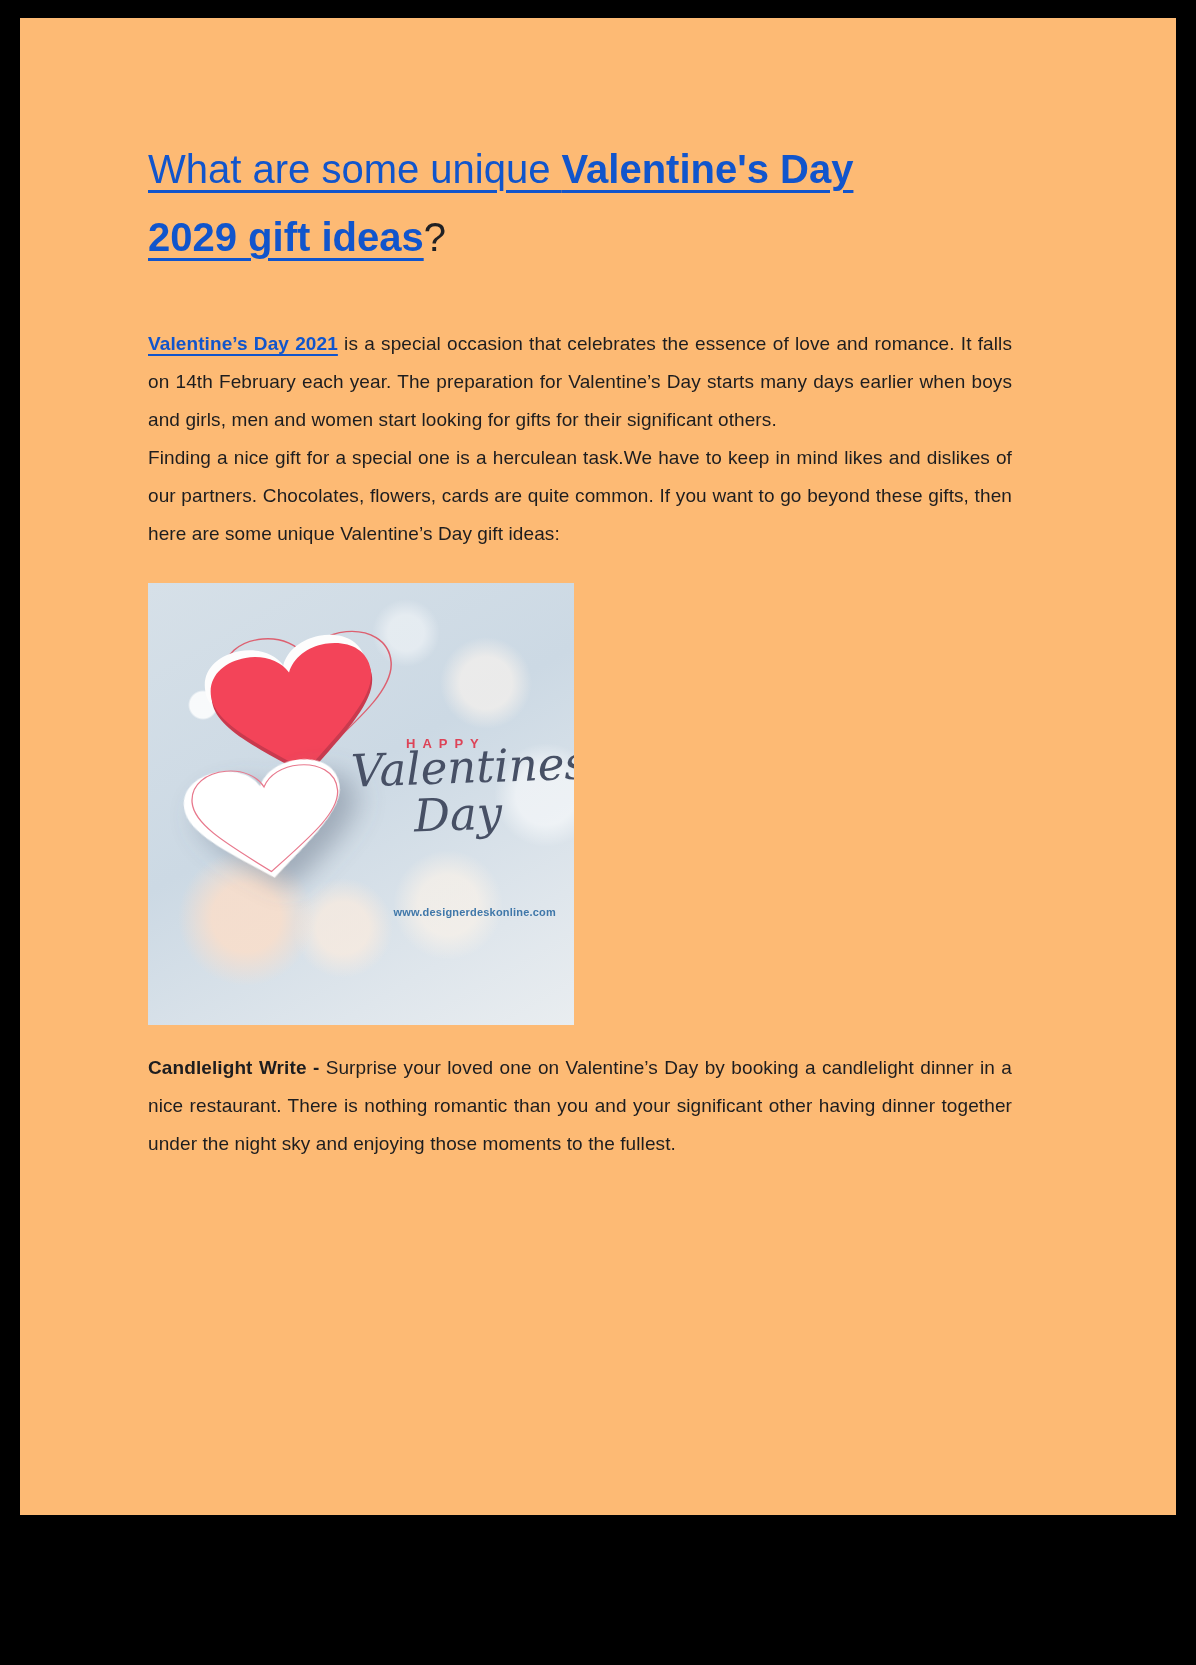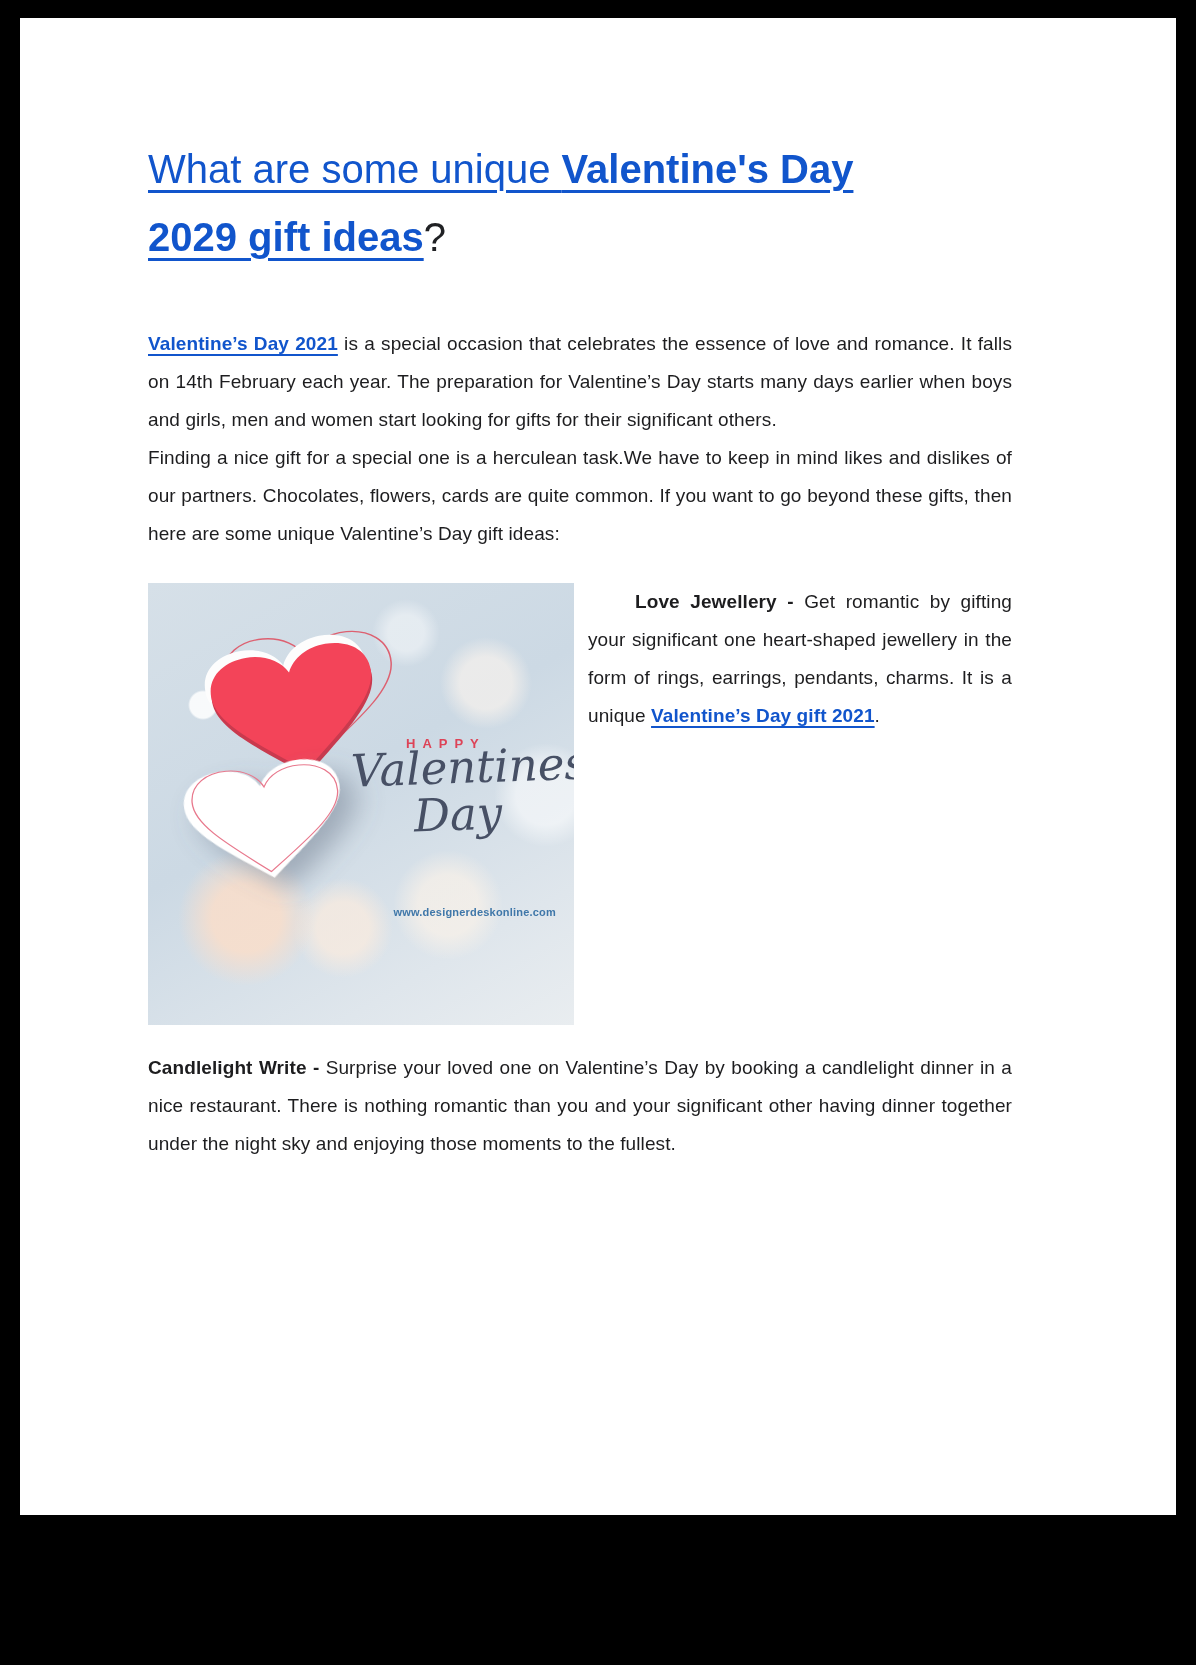--- a/index.html
+++ b/index.html
@@ -3,21 +3,21 @@
 <meta charset="utf-8">
 <style>
   html,body{margin:0;padding:0;}
   body{
     width:1196px;height:1665px;position:relative;
     background:#000;
     font-family:"Liberation Sans", sans-serif;
   }
   .page{
     position:absolute;left:20px;top:18px;width:1156px;height:1497px;
-    background:#ffffff;overflow:hidden;
+    background:#fdba74;overflow:hidden;
   }
   .content{
     position:absolute;left:128px;top:0;width:864px;
   }
   
   .title{
     margin:117px 0 0 0;
     font-size:40px;line-height:68px;font-weight:400;color:#111;
   }
   .title a{
@@ -115,20 +115,19 @@
             <use href="#heart" fill="none" stroke="#e8798d" stroke-width="0.9" transform="translate(119,238) rotate(-5) scale(1.46,1.18) translate(-50,-45)"></use>
           </g>
         </svg>
         <div class="happy">HAPPY</div>
         <div class="script1">Valentines</div>
         <div class="script2">Day</div>
         <div class="watermark">www.designerdeskonline.com</div>
       </div>
 
 
-      <p class="para p-jewel"><b>Love Jewellery -</b><span> Get romantic by gifting your significant one heart-shaped jewellery in the form of rings, earrings, pendants, charms. It is a unique </span><a href="#">Valentine’s Day gift 2021</a><span>.</span></p>
 
     </div>
 
     <p class="para p-dinner"><b>Candlelight Write -</b><span> Surprise your loved one on Valentine’s Day by booking a candlelight dinner in a nice restaurant. There is nothing romantic than you and your significant other having dinner together under the night sky and enjoying those moments to the fullest.</span></p>
 
   </div>
 </div>
 
 </body></html>

